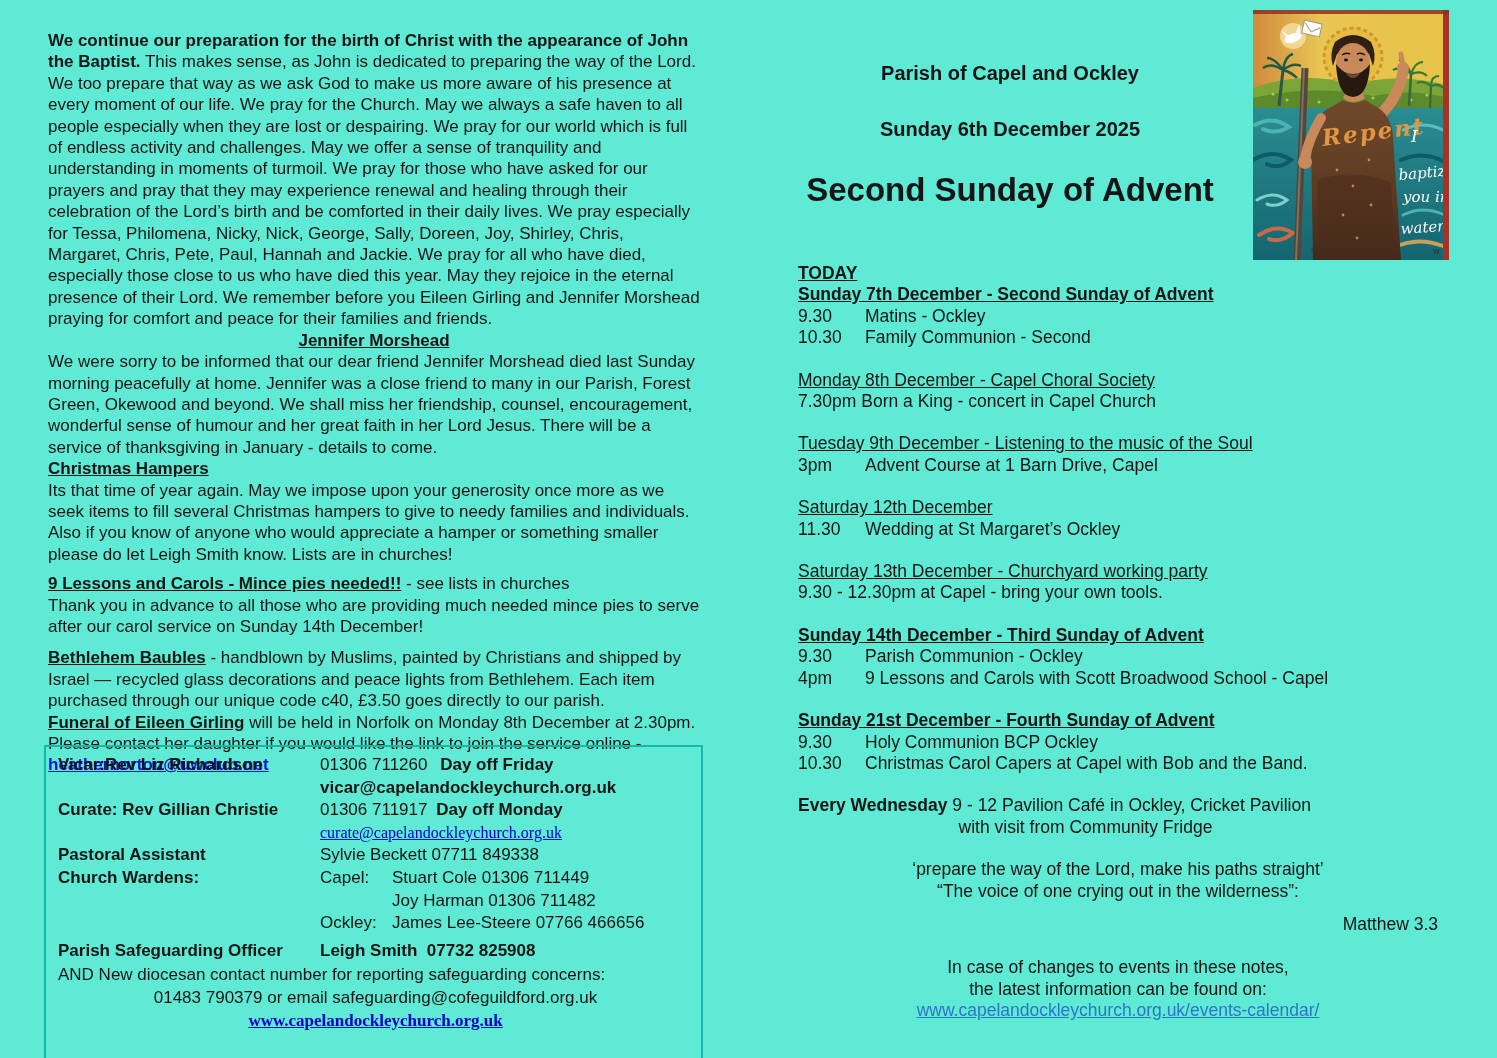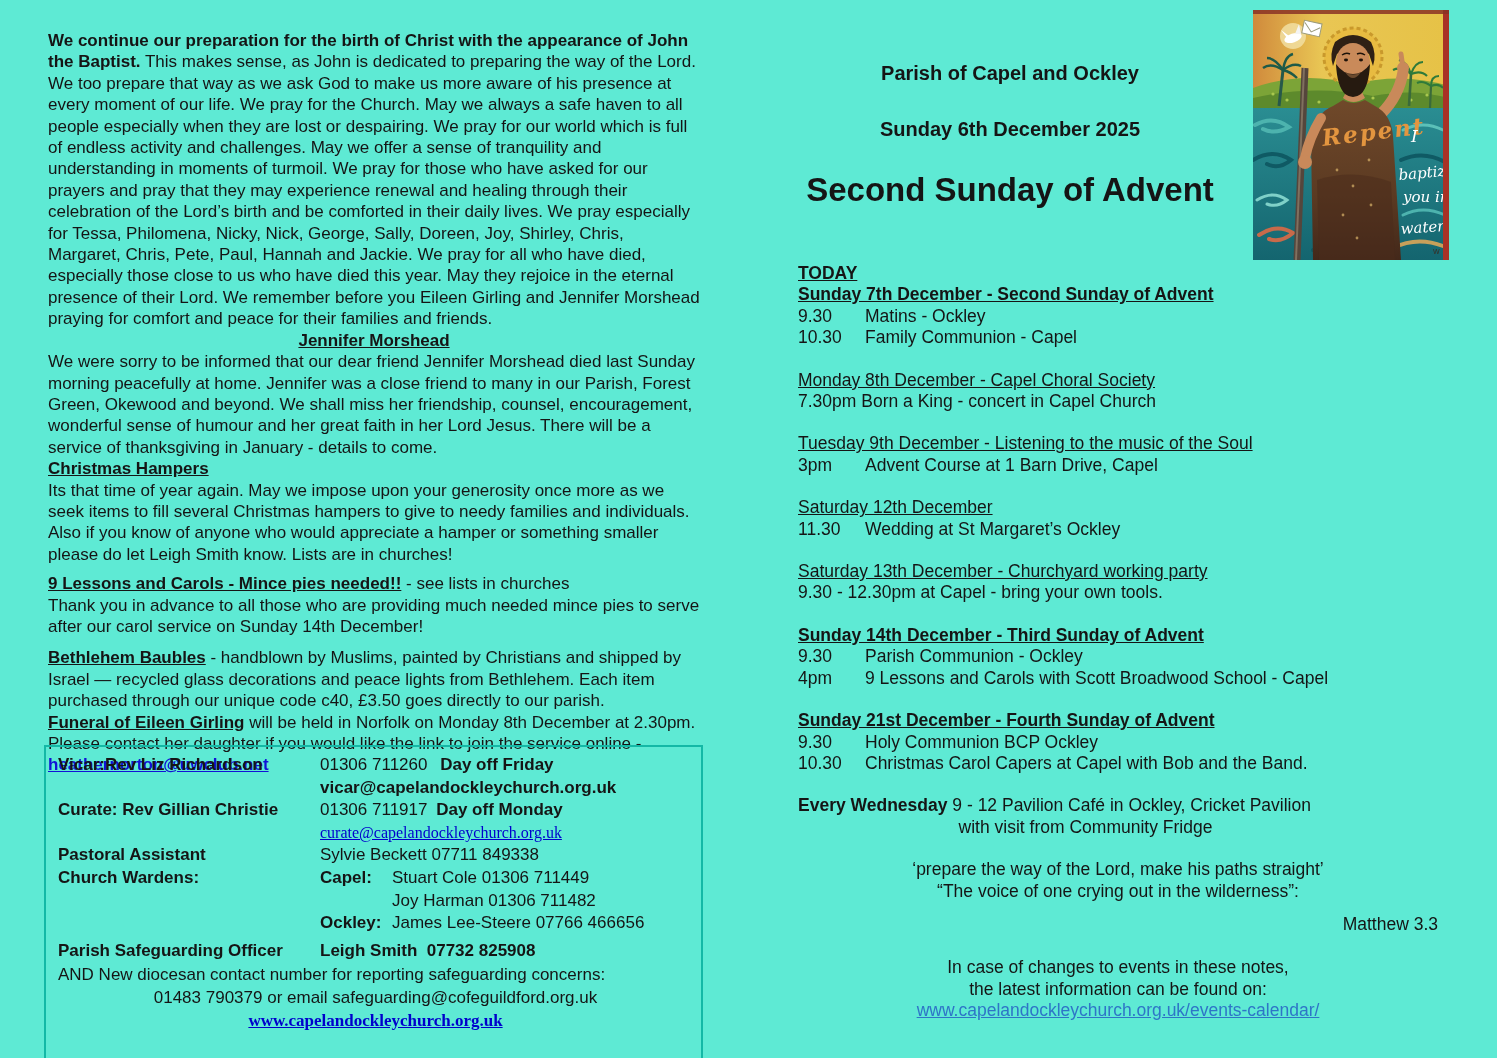--- a/index.html
+++ b/index.html
@@ -21,21 +21,21 @@
 
   
   .contact-box{position:absolute;left:44px;top:745px;width:659px;height:341px;
                border:2px solid #14b8a6;box-sizing:border-box;
                padding:7px 8px 20px 12px;font-size:17px;line-height:22.6px;}
   .cb-row{display:flex;}
   .cb-label{width:262px;flex:none;font-weight:bold;}
   .cb-val{flex:1;}
   .serif-link{font-family:"Liberation Serif",serif;color:#0000cc;
               text-decoration:underline;font-size:16px;cursor:pointer;}
-  .cw-key{display:inline-block;width:72px;font-weight:bold;}
+  .cw-key{display:inline-block;width:72px;font-weight:normal;}
   .indent72{padding-left:72px;margin-top:12px;}
   .cb-note{margin-top:2px;}
   .cb-center{text-align:center;}
   .site-link{font-family:"Liberation Serif",serif;color:#0000cc;font-weight:bold;
              text-decoration:underline;cursor:pointer;}
   .mtop6{margin-top:5px;}
 
   
   .titles{position:absolute;left:795px;top:62px;width:430px;text-align:center;}
   .title-sm{font-size:20px;font-weight:bold;}
@@ -127,21 +127,21 @@
     <div class="hu">TODAY</div>
 
     <div class="ev-section">
       <div class="hu">Sunday 7th December - Second Sunday of Advent</div>
       <div class="evrow">
         <span class="evtime">9.30</span>
         <span class="evtext">Matins - Ockley</span>
       </div>
       <div class="evrow">
         <span class="evtime">10.30</span>
-        <span class="evtext">Family Communion - Capel</span>
+        <span class="evtext">Family Communion - Second</span>
       </div>
     </div>
 
     <div class="ev-section">
       <div class="ru">Monday 8th December - Capel Choral Society</div>
       <div>7.30pm Born a King - concert in Capel Church</div>
     </div>
 
     <div class="ev-section">
       <div class="ru">Tuesday 9th December - Listening to the music of the Soul</div>

